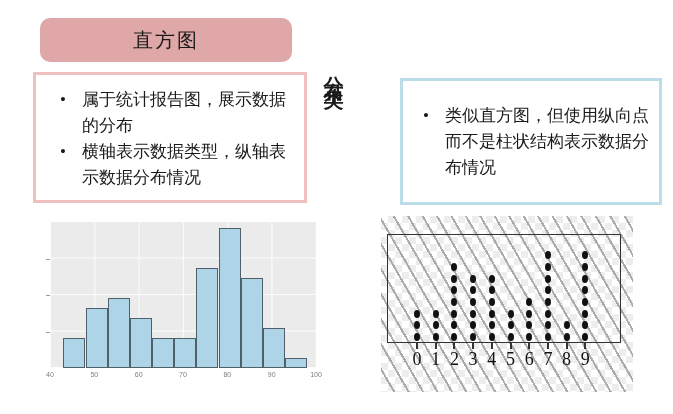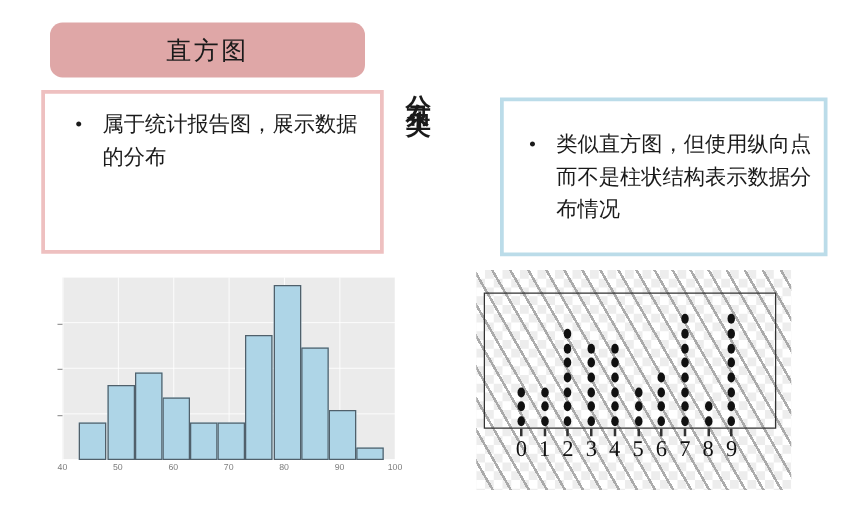--- a/index.html
+++ b/index.html
@@ -52,20 +52,21 @@
 
   <div class="hdr hdr-left">
     <span>直方图</span>
   </div>
 
   <div class="cat-label">分布类</div>
 
   <div class="bbox bbox-left">
     <ul>
       <li>属于统计报告图，展示数据的分布</li>
+      <li>横轴表示数据类型，纵轴表示数据分布情况</li>
     </ul>
   </div>
 
   <div class="bbox bbox-right">
     <ul>
       <li>类似直方图，但使用纵向点而不是柱状结构表示数据分布情况</li>
     </ul>
   </div>
 
   <div class="histo">

